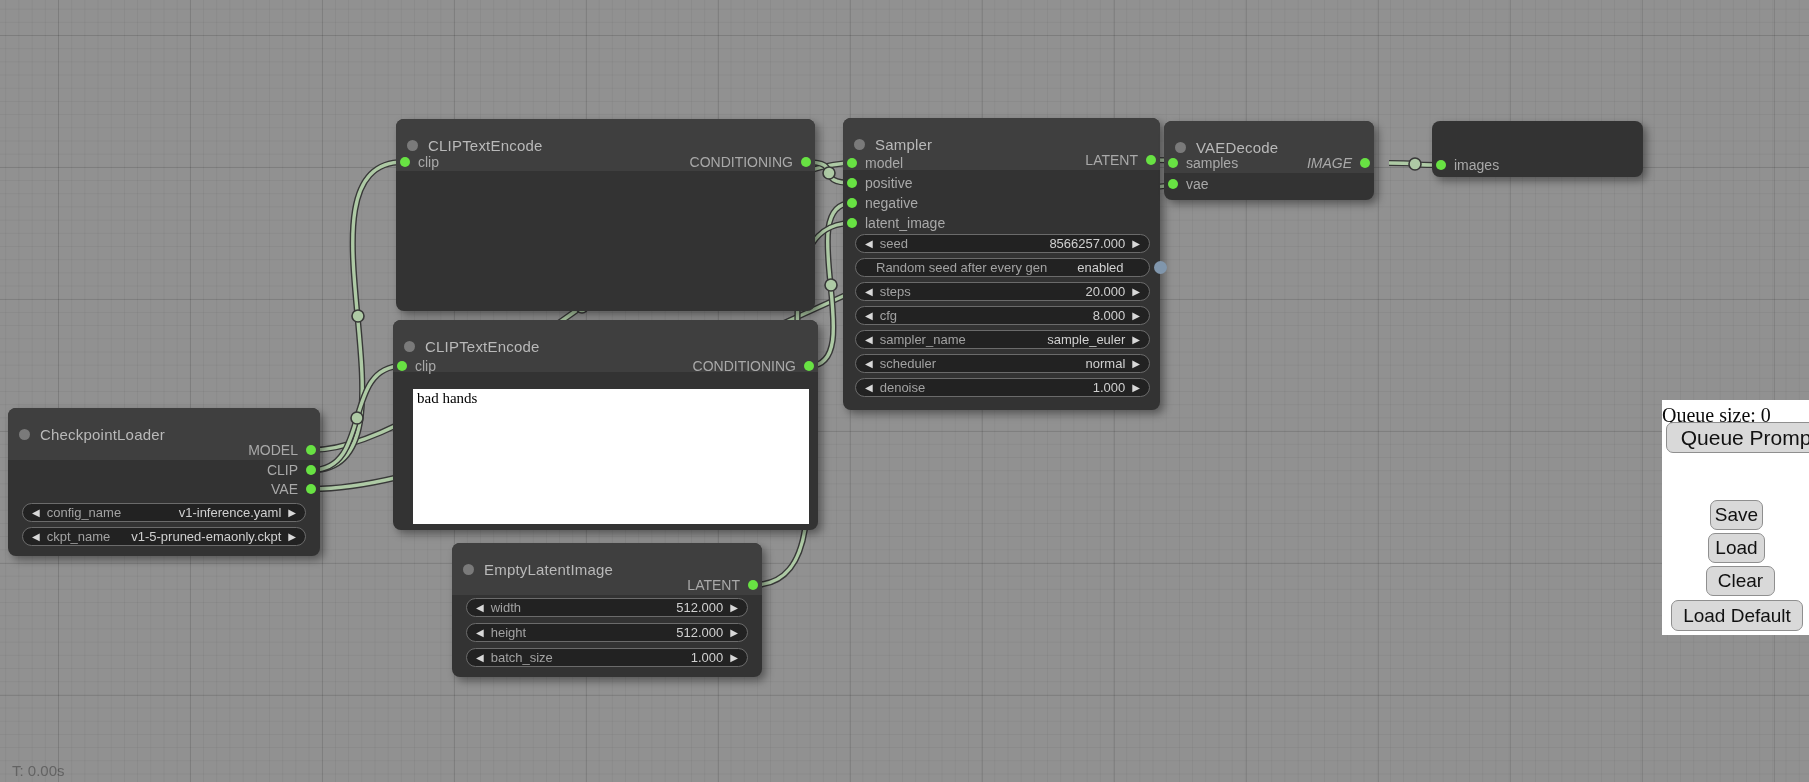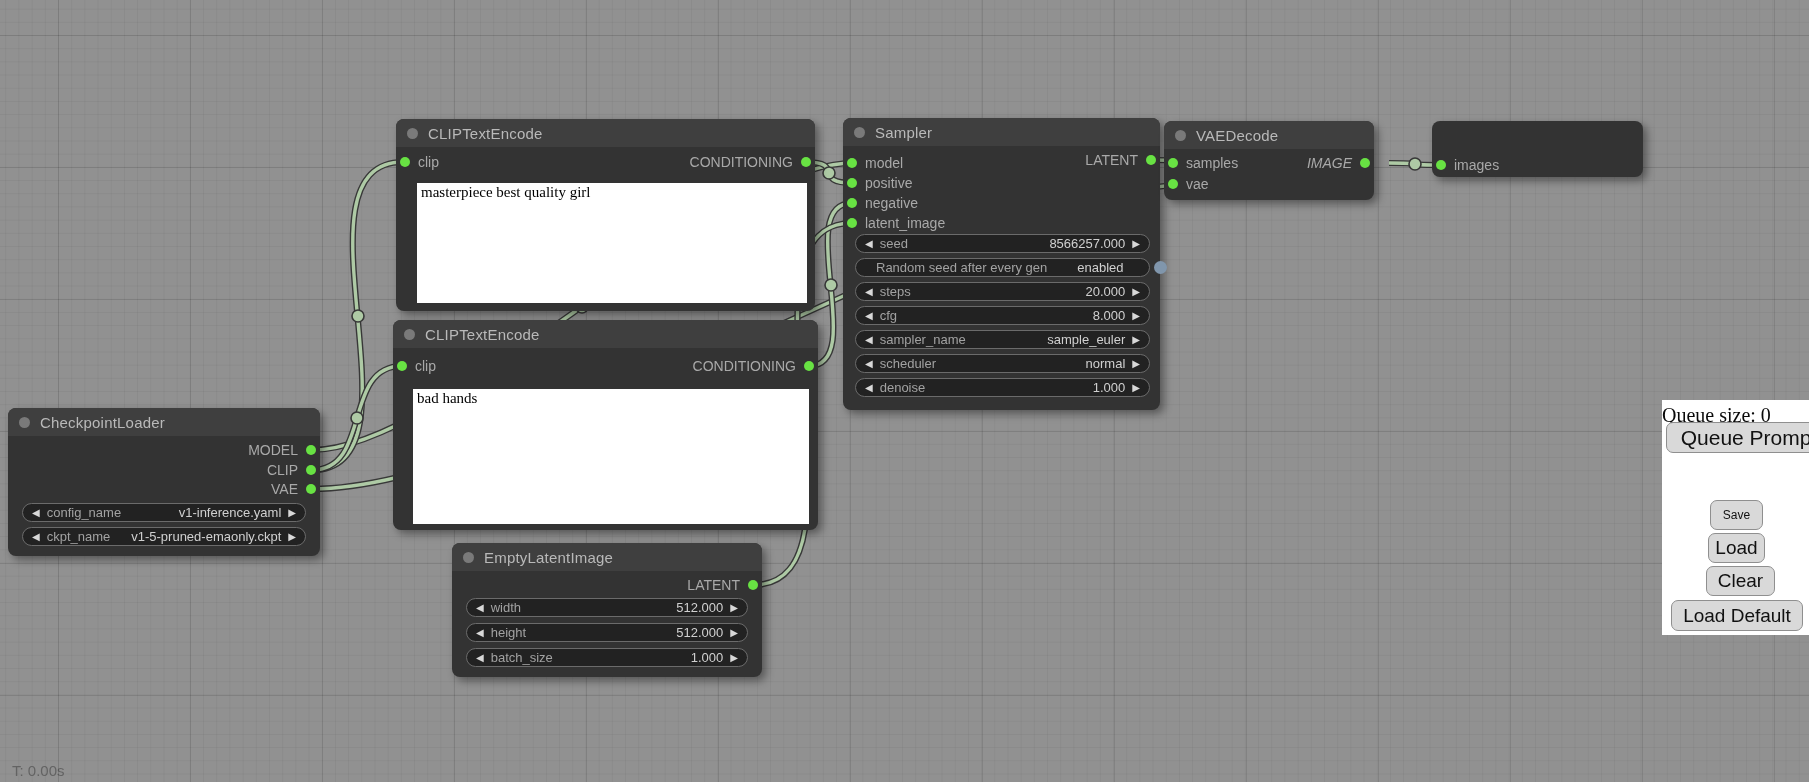--- a/index.html
+++ b/index.html
@@ -13,41 +13,41 @@
       linear-gradient(90deg, rgba(0,0,0,0.045) 1px, transparent 1px);
     background-size:132px 132px,132px 132px,13.2px 13.2px,13.2px 13.2px;
     background-position:58px 35px,58px 35px,58px 35px,58px 35px;}
   #links{position:absolute;left:0;top:0;z-index:1;}
   .link-outer{fill:none;stroke:#383838;stroke-width:6.2px;}
   .link-inner{fill:none;stroke:#aecaa5;stroke-width:3.4px;}
   .link-dot{fill:#aecaa5;stroke:#383838;stroke-width:1.6px;}
   .node{position:absolute;z-index:2;background:#333333;border-radius:8px;
     box-shadow:4px 4px 9px rgba(0,0,0,0.4);}
   .node-title{height:28px;background:#3f3f3f;border-radius:8px 8px 0 0;
-    display:flex;align-items:center;padding:0 11px;color:#b9b9b9;font-size:15px;letter-spacing:.2px;}
+    display:flex;align-items:center;padding:12px 11px;color:#b9b9b9;font-size:15px;letter-spacing:.2px;}
   .title-dot{width:11px;height:11px;border-radius:50%;background:#7a7a7a;margin-right:10px;flex:0 0 auto;}
   .slot{position:absolute;height:20px;display:flex;align-items:center;gap:8px;color:#a9a9a9;font-size:14px;white-space:nowrap;}
   .slot.in{left:4px;}
   .slot.out{right:4px;}
   .sdot{width:10px;height:10px;border-radius:50%;background:#68e243;flex:0 0 auto;}
   .widget{position:absolute;height:19px;background:#222222;border:1px solid #6b6b6b;border-radius:10px;
     display:flex;align-items:center;font-size:13px;color:#a2a2a2;padding:0 9px;box-sizing:border-box;gap:7px;white-space:nowrap;}
   .warr{color:#d8d8d8;font-size:10px;line-height:1;cursor:pointer;}
   .wvalue{margin-left:auto;color:#d0d0d0;}
   .toggle-dot{width:13px;height:13px;border-radius:50%;background:#8096ac;flex:0 0 auto;margin-right:-3px;}
   .prompt{position:absolute;background:#ffffff;border:0;outline:0;resize:none;
     font-family:"Liberation Serif",serif;font-size:15px;color:#000;padding:1px 4px;box-sizing:border-box;}
   #queue-panel{position:absolute;z-index:10;left:1662px;top:400px;width:150px;height:235px;background:#ffffff;}
   #queue-size{position:absolute;left:0;top:4px;width:155px;text-align:left;
     font-family:"Liberation Serif",serif;font-size:20px;color:#0a0a0a;white-space:nowrap;}
   .btn{position:absolute;background:#d9d9d9;border:1px solid #8f8f8f;border-radius:7px;
     color:#111;display:flex;align-items:center;justify-content:center;
     font-family:"Liberation Sans",sans-serif;cursor:pointer;box-sizing:border-box;white-space:nowrap;}
   #btn-queue-prompt{left:4px;top:22px;width:166px;height:31px;font-size:21px;}
-  #btn-save{left:48px;top:100px;width:53px;height:30px;font-size:12px;}
+  #btn-save{left:48px;top:100px;width:53px;height:30px;font-size:19px;}
   #btn-load{left:46px;top:133px;width:57px;height:30px;font-size:19px;}
   #btn-clear{left:44px;top:166px;width:69px;height:30px;font-size:19px;}
   #btn-load-default{left:9px;top:200px;width:132px;height:31px;font-size:19px;}
   #timer{position:absolute;left:12px;top:762px;z-index:3;font-size:15px;color:rgba(45,45,45,0.45);}
 </style>
 </head>
 <body>
 
 <div id="canvas">
 
@@ -104,21 +104,20 @@
       <span>CLIPTextEncode</span>
     </div>
     <div class="slot in" style="top:33px;">
       <span class="sdot"></span>
       <span>clip</span>
     </div>
     <div class="slot out" style="top:33px;">
       <span>CONDITIONING</span>
       <span class="sdot"></span>
     </div>
-    <textarea class="prompt" style="left: 21px; top: 64px; width: 390px; height: 120px;">masterpiece best quality girl</textarea>
   </div>
 
   <div class="node" style="left:393px;top:320px;width:425px;height:210px;">
     <div class="node-title">
       <span class="title-dot"></span>
       <span>CLIPTextEncode</span>
     </div>
     <div class="slot in" style="top:36px;">
       <span class="sdot"></span>
       <span>clip</span>

